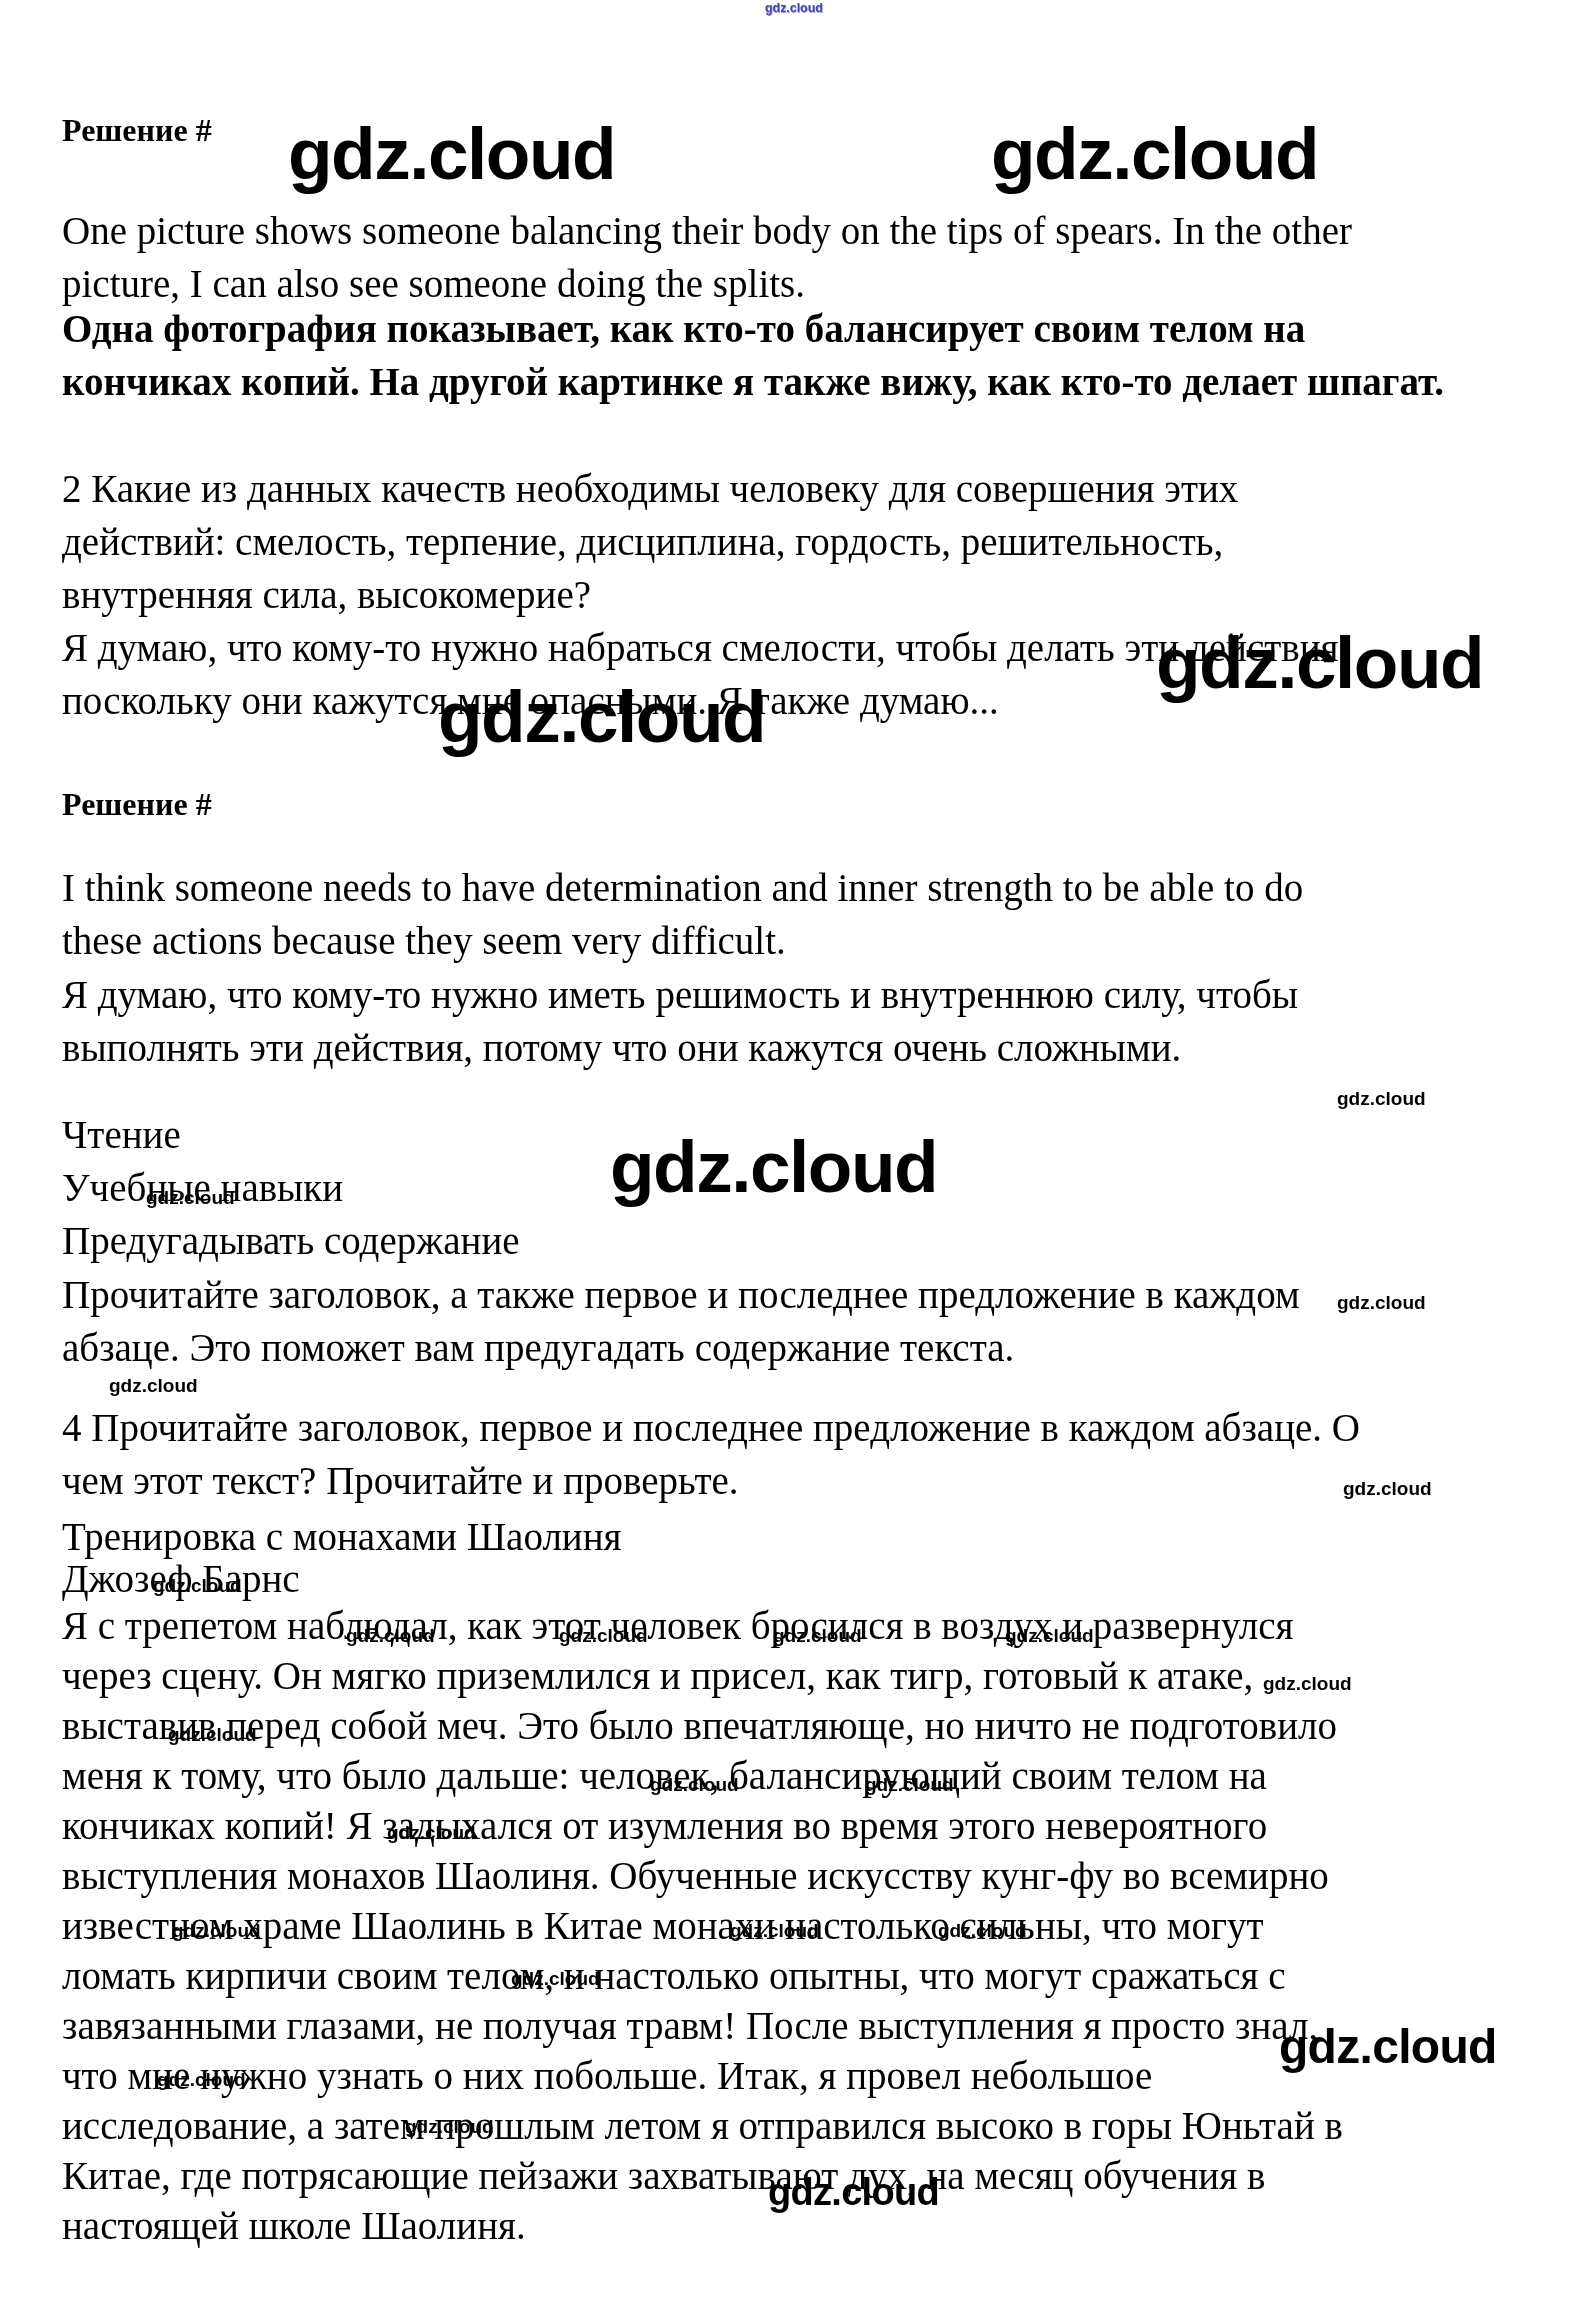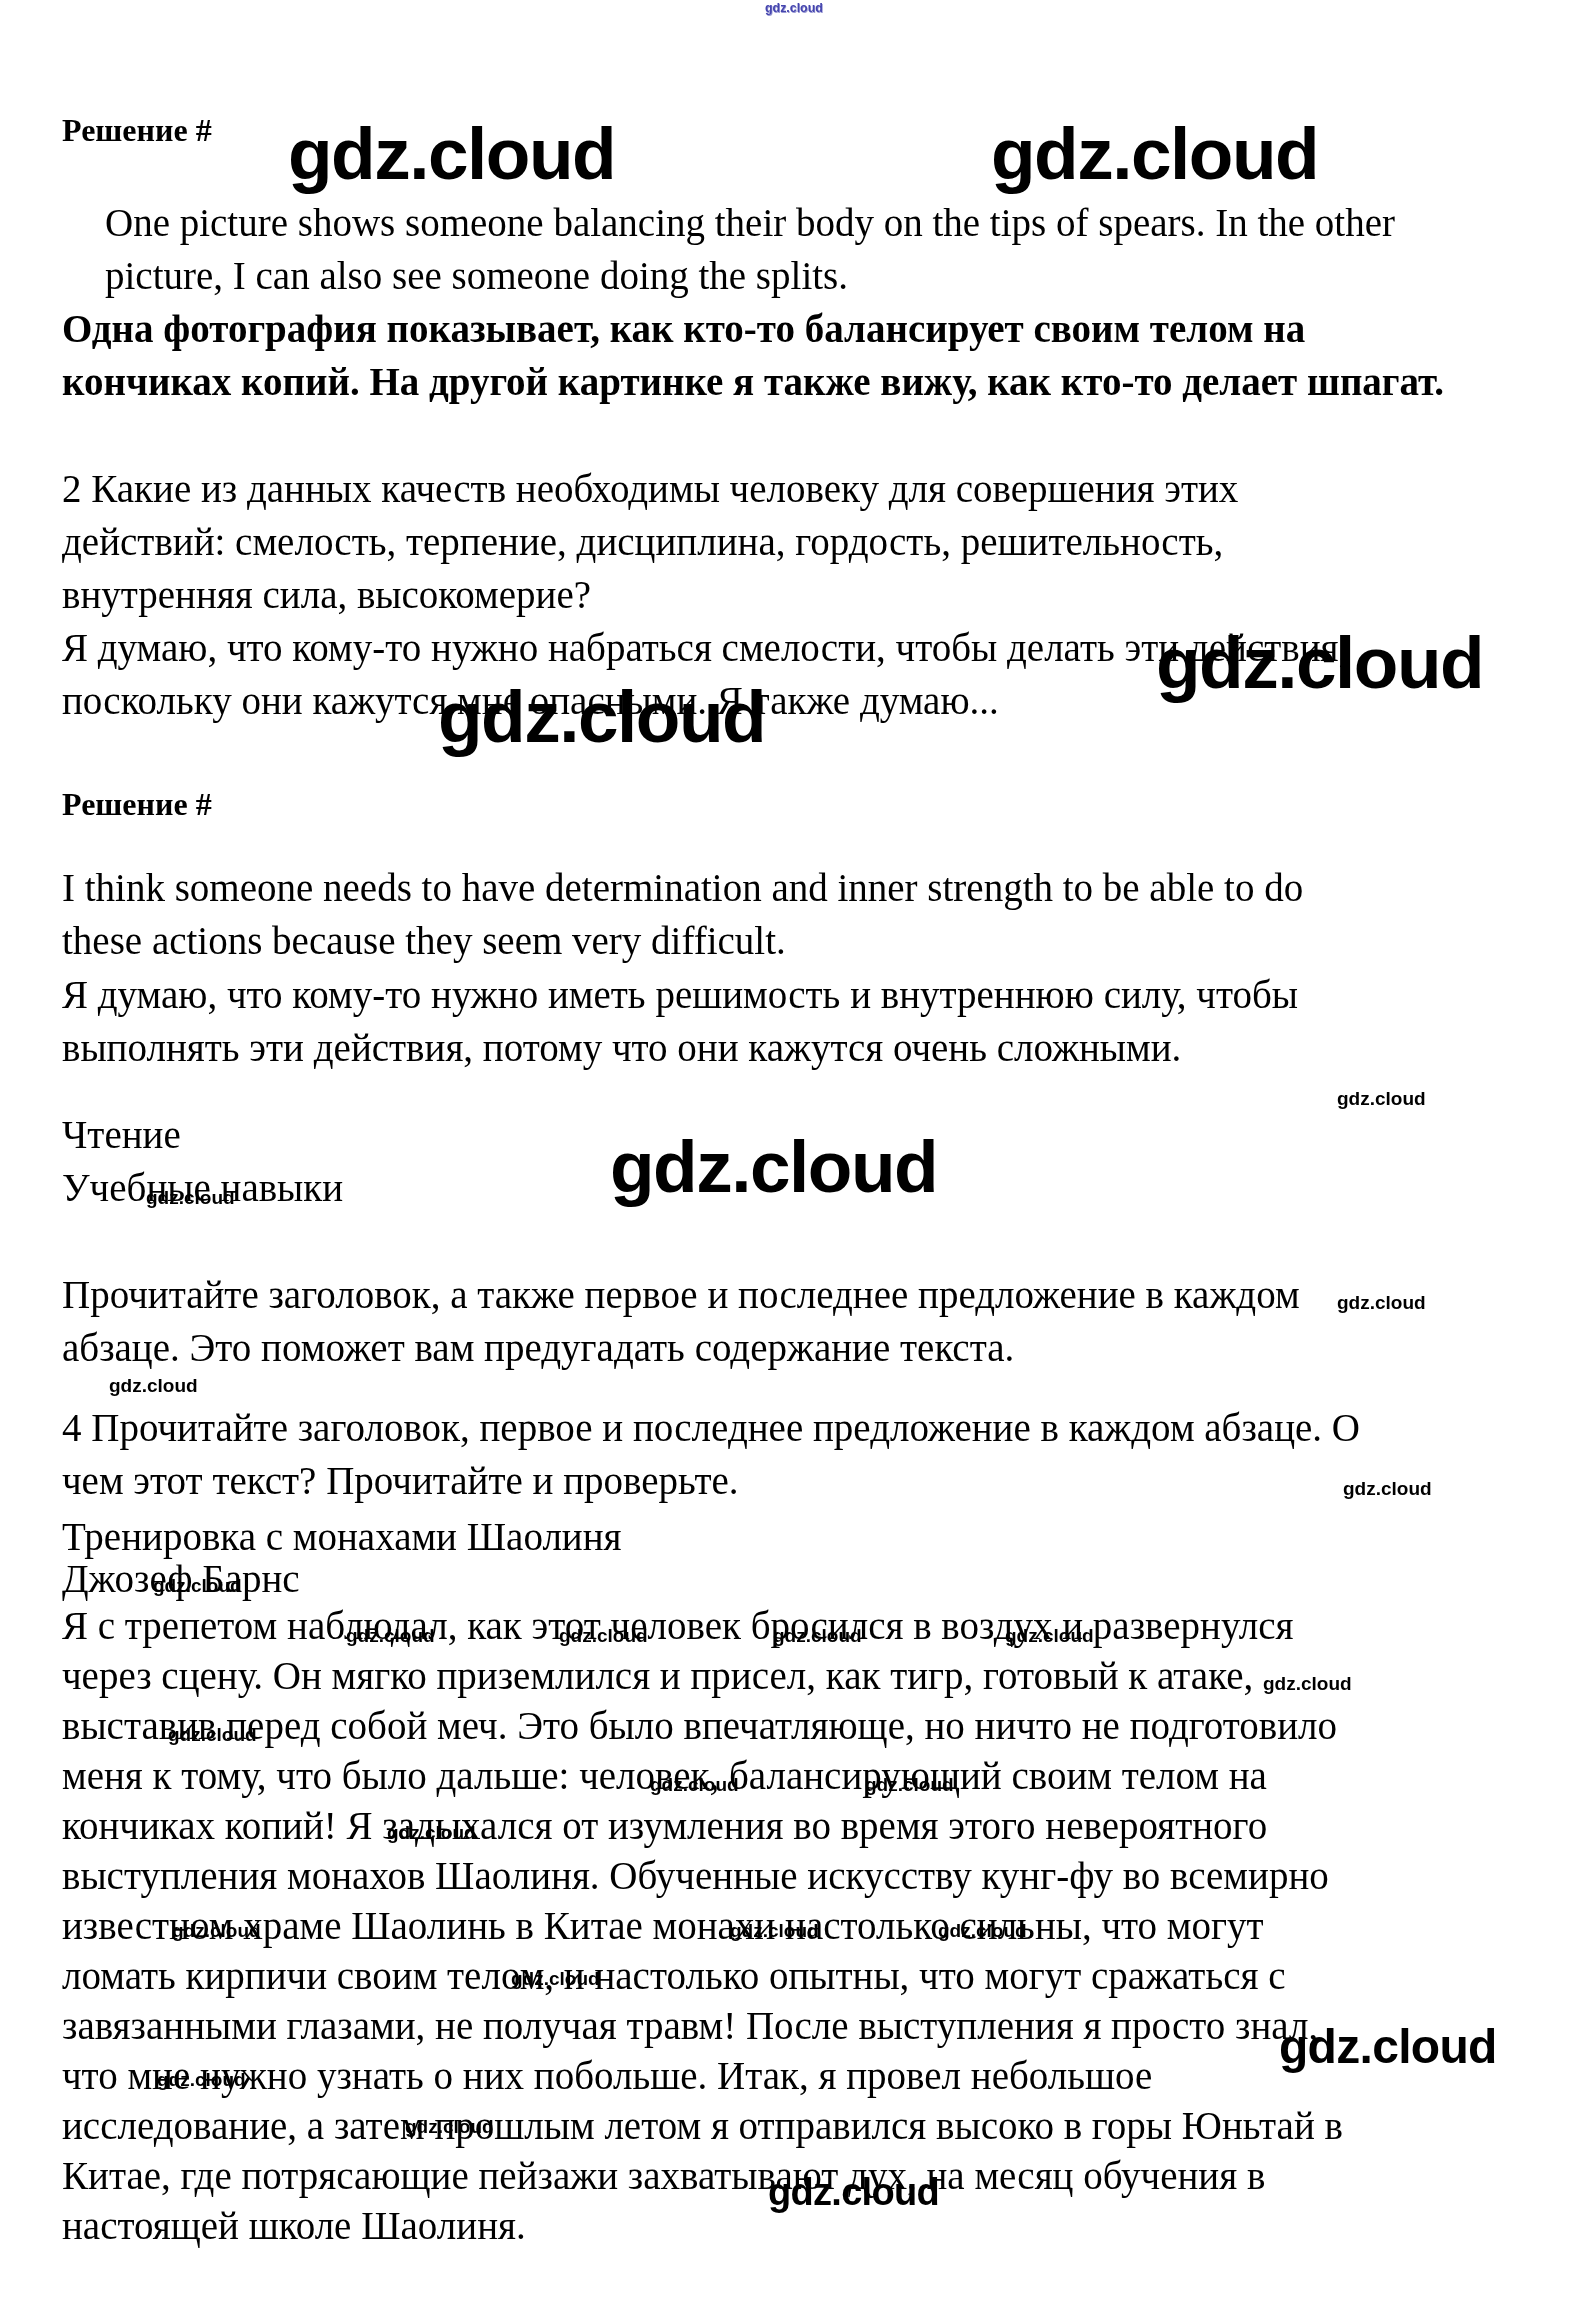--- a/index.html
+++ b/index.html
@@ -54,35 +54,36 @@
 </head>
 <body>
 
 <div class="page">
 
   <span class="wm wm-blue" style="left:765px;top:2.2px;">gdz.cloud</span>
 
   <div class="heading" style="top:108px;">Решение #</div>
   <div class="heading" style="top:782px;">Решение #</div>
 
-  <div class="txt" style="top:196px;margin-left:43px;">One picture shows someone balancing their body on the tips of spears. In the other
+  <div class="txt" style="top:204px;">One picture shows someone balancing their body on the tips of spears. In the other
 picture, I can also see someone doing the splits.</div>
   <div class="txt" style="top:302px;font-weight:bold;">Одна фотография показывает, как кто-то балансирует своим телом на
 кончиках копий. На другой картинке я также вижу, как кто-то делает шпагат.</div>
   <div class="txt" style="top:462px;">2 Какие из данных качеств необходимы человеку для совершения этих
 действий: смелость, терпение, дисциплина, гордость, решительность,
 внутренняя сила, высокомерие?
 Я думаю, что кому-то нужно набраться смелости, чтобы делать эти действия,
 поскольку они кажутся мне опасными. Я также думаю...</div>
   <div class="txt" style="top:861px;">I think someone needs to have determination and inner strength to be able to do
 these actions because they seem very difficult.</div>
   <div class="txt" style="top:968px;">Я думаю, что кому-то нужно иметь решимость и внутреннюю силу, чтобы
 выполнять эти действия, потому что они кажутся очень сложными.</div>
   <div class="txt" style="top:1108px;">Чтение</div>
   <div class="txt" style="top:1161px;">Учебные навыки</div>
+  <div class="txt" style="top:1214px;">Предугадывать содержание</div>
   <div class="txt" style="top:1268px;">Прочитайте заголовок, а также первое и последнее предложение в каждом
 абзаце. Это поможет вам предугадать содержание текста.</div>
   <div class="txt" style="top:1401px;">4 Прочитайте заголовок, первое и последнее предложение в каждом абзаце. О
 чем этот текст? Прочитайте и проверьте.</div>
   <div class="txt" style="top:1502px;margin-top:8px;">Тренировка с монахами Шаолиня</div>
   <div class="txt" style="top:1552px;">Джозеф Барнс</div>
   <div class="txt story-lines" style="top:1601px;">Я с трепетом наблюдал, как этот человек бросился в воздух и развернулся
 через сцену. Он мягко приземлился и присел, как тигр, готовый к атаке,
 выставив перед собой меч. Это было впечатляюще, но ничто не подготовило
 меня к тому, что было дальше: человек, балансирующий своим телом на

